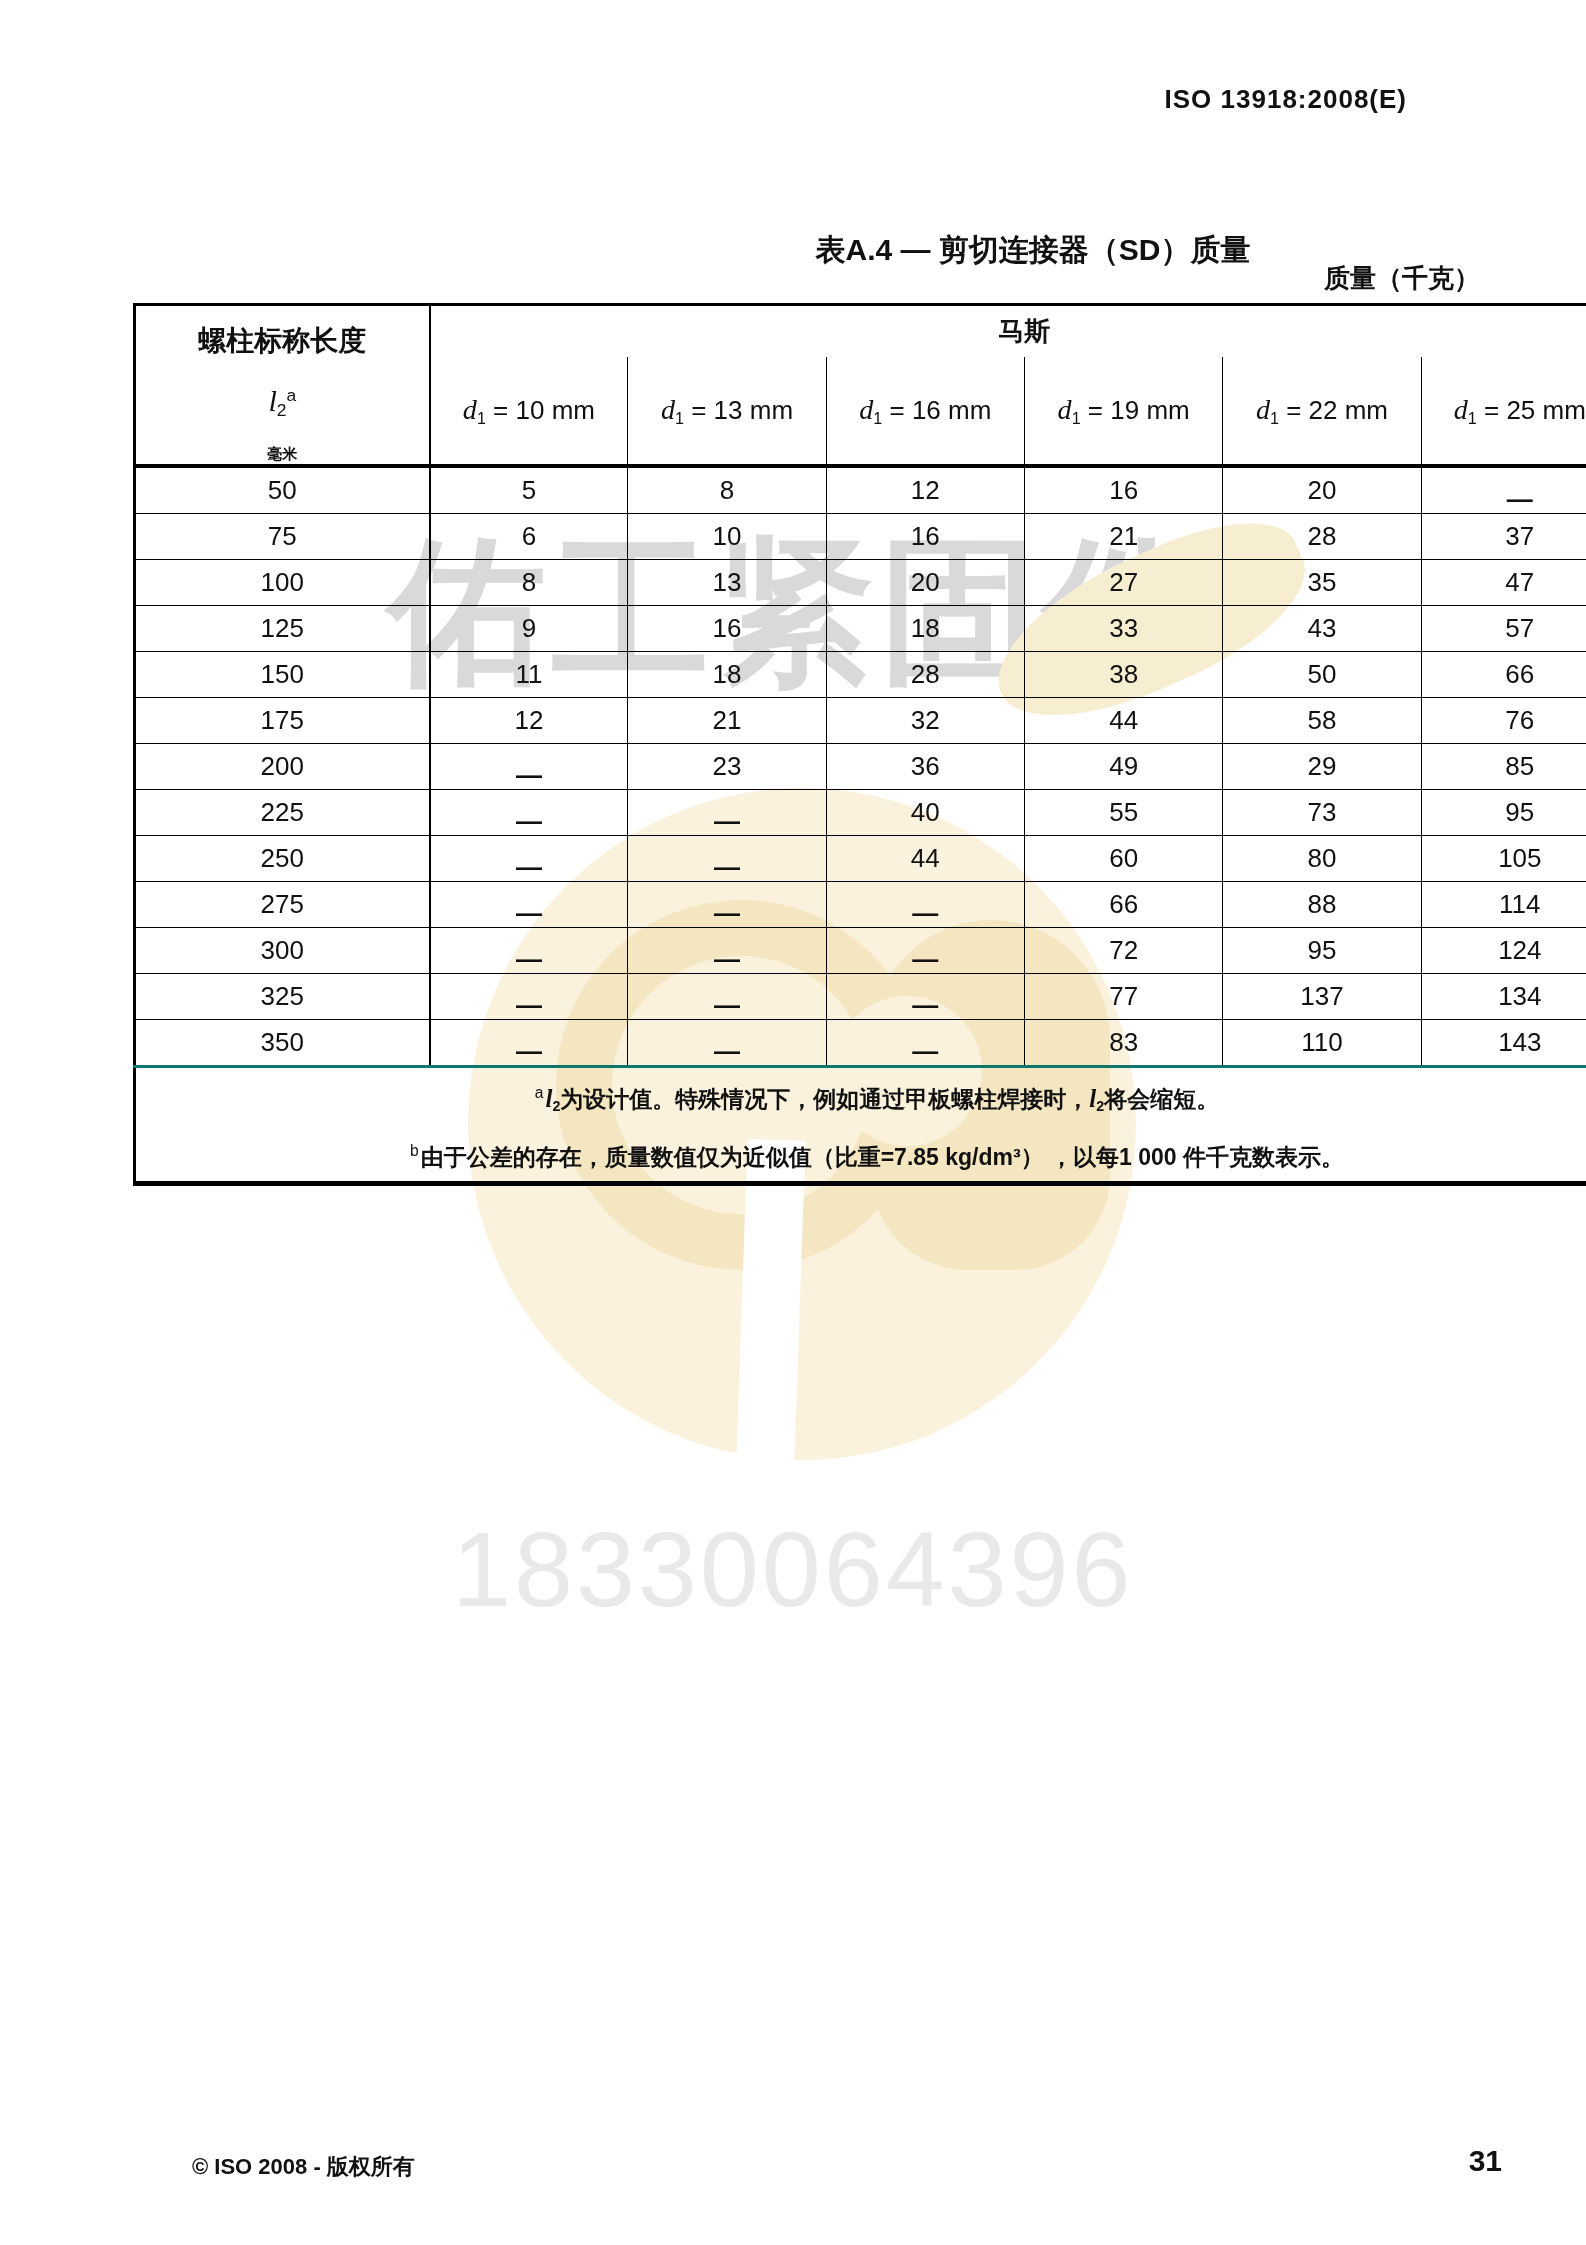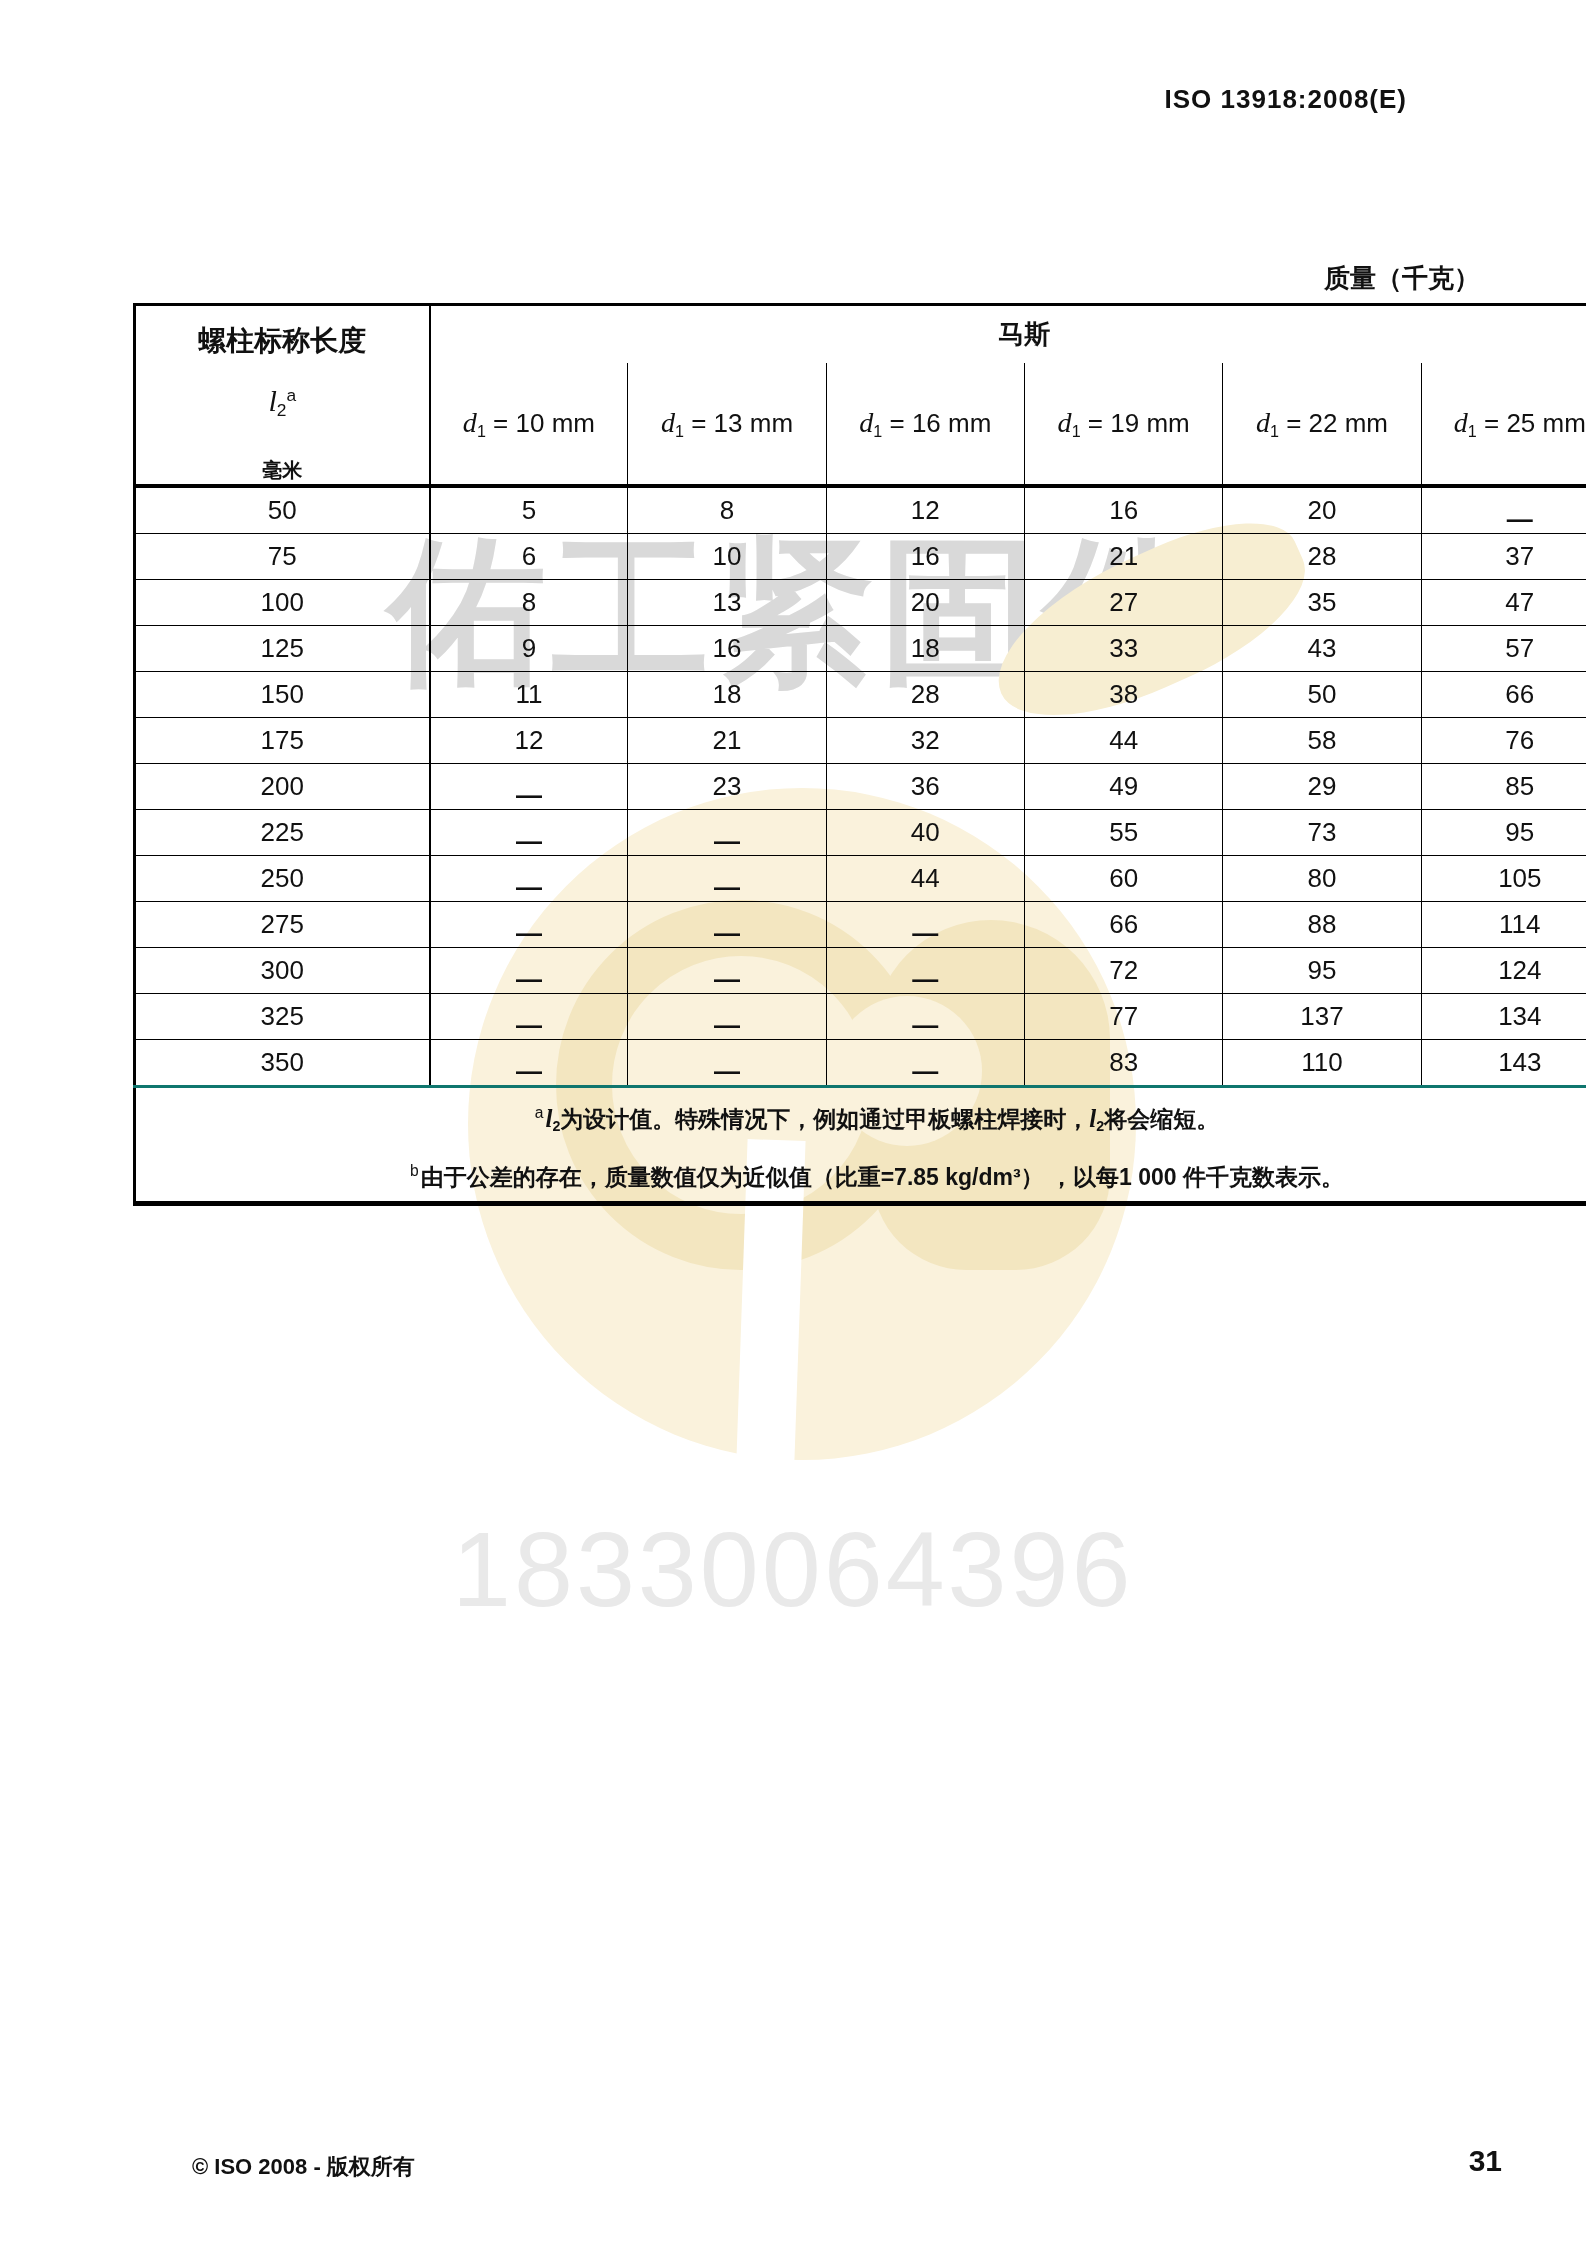--- a/index.html
+++ b/index.html
@@ -76,21 +76,21 @@
     z-index:2;background:transparent;
     border:3px solid #000;border-bottom-width:5px;
   }
   table.masses td{padding:0;text-align:center;vertical-align:middle;font-size:26px;color:#111;}
   td.c1head{
     border-right:2px solid #000;border-bottom:4px solid #000;
     vertical-align:top;
   }
   .c1-line1{font-size:28px;font-weight:700;margin-top:16px;}
   .c1-line2{font-size:28px;margin-top:24px;}
-  .c1-line3{font-size:20px;font-weight:700;margin-top:36px;}
+  .c1-line3{font-size:15px;font-weight:700;margin-top:24px;}
   td.masshead{
     border-bottom:none;height:48px;
     font-size:28px;font-weight:700;vertical-align:middle;
   }
   td.dhead{
     height:101px;border-left:1px solid #000;border-bottom:4px solid #000;
     font-size:26px;vertical-align:middle;
   }
   td.dhead:first-child{border-left:none;}
   .sym{font-family:"Liberation Serif", serif;font-style:italic;font-size:1.08em;}
@@ -118,20 +118,21 @@
   <div class="wm-company">佑工紧固件</div>
   <div class="logo logo-swash" style="position:absolute;"></div>
   <div class="logo logo-circle" style="position:absolute;"></div>
   <div class="logo logo-ring" style="position:absolute;"></div>
   <div class="logo logo-blob" style="position:absolute;"></div>
   <div class="logo logo-hole" style="position:absolute;"></div>
   <div class="logo logo-stripe" style="position:absolute;"></div>
   <div class="wm-phone">18330064396</div>
 
   <div class="hdr-right">ISO 13918:2008(E)</div>
+  <div class="tbl-title">表A.4 — 剪切连接器（SD）质量</div>
   <div class="unit-label">质量（千克）</div>
 
   <table class="masses">
     <colgroup>
       <col style="width:295px">
       <col>
         <col>
         <col>
         <col>
         <col>

